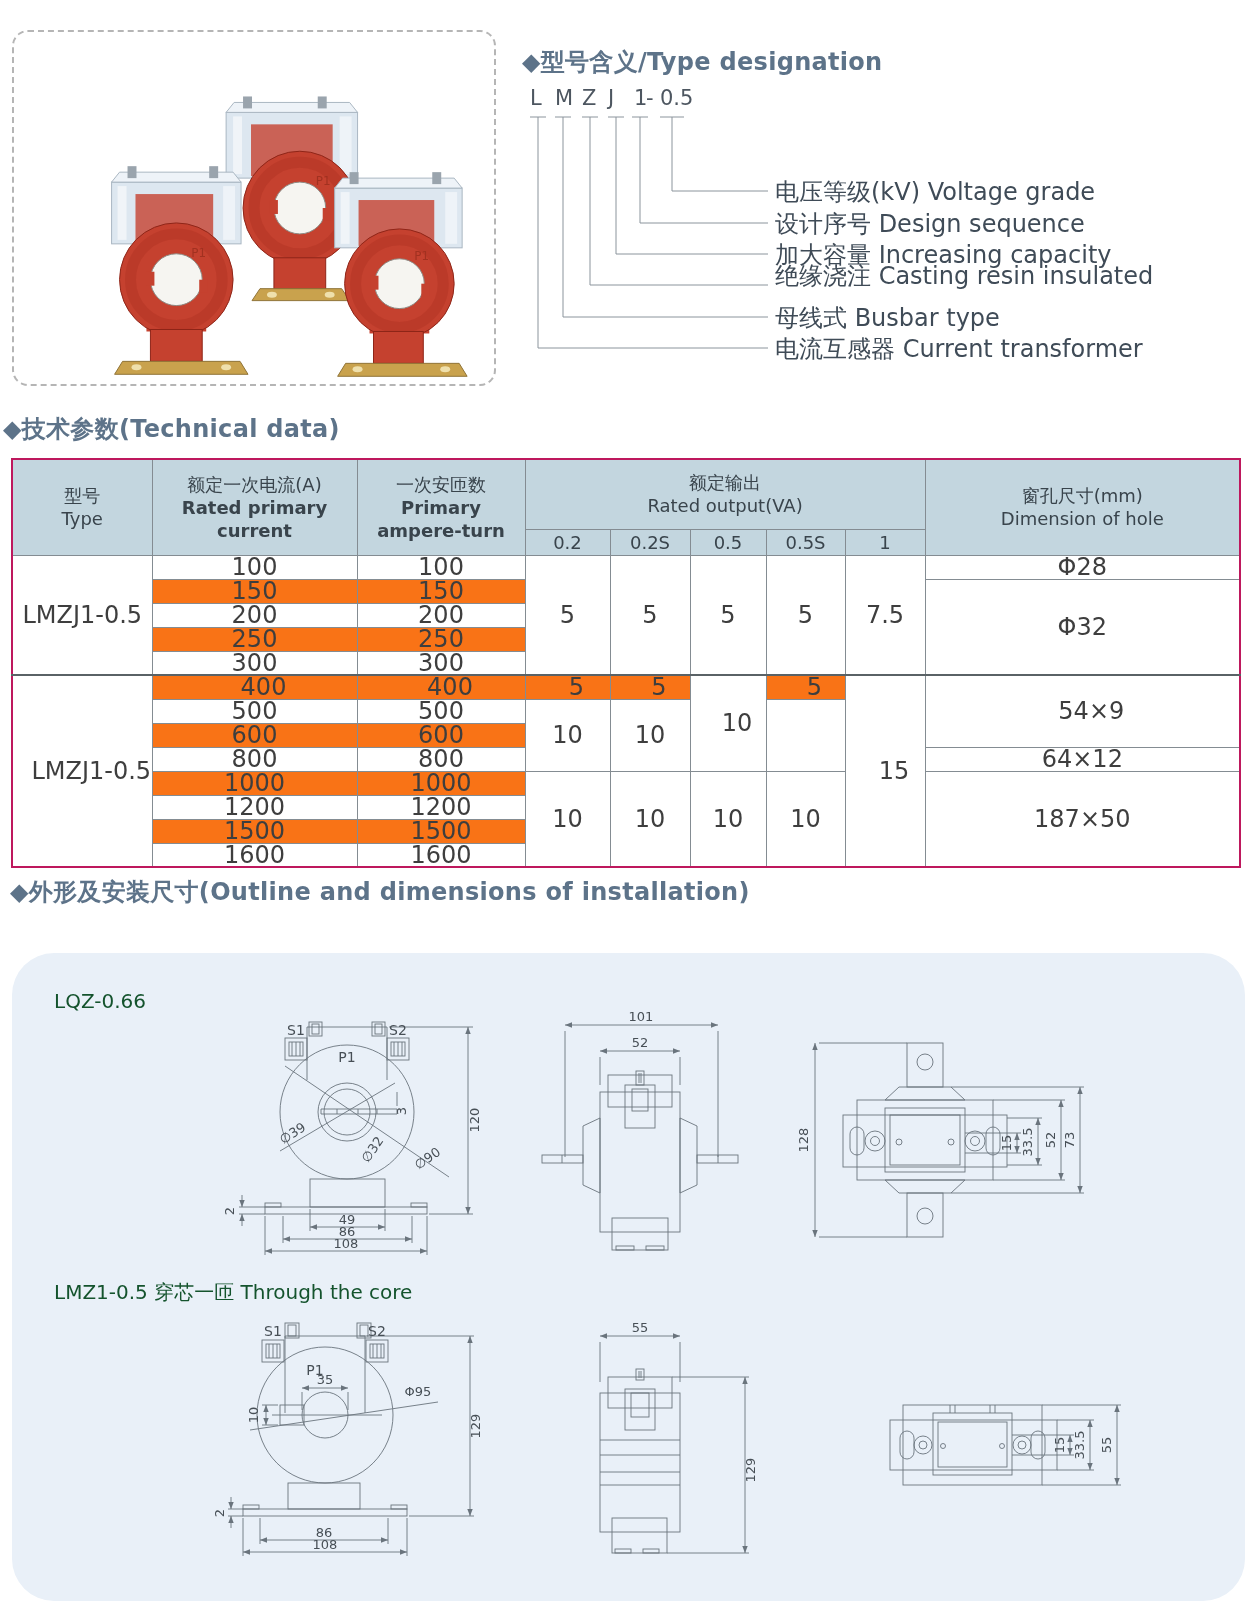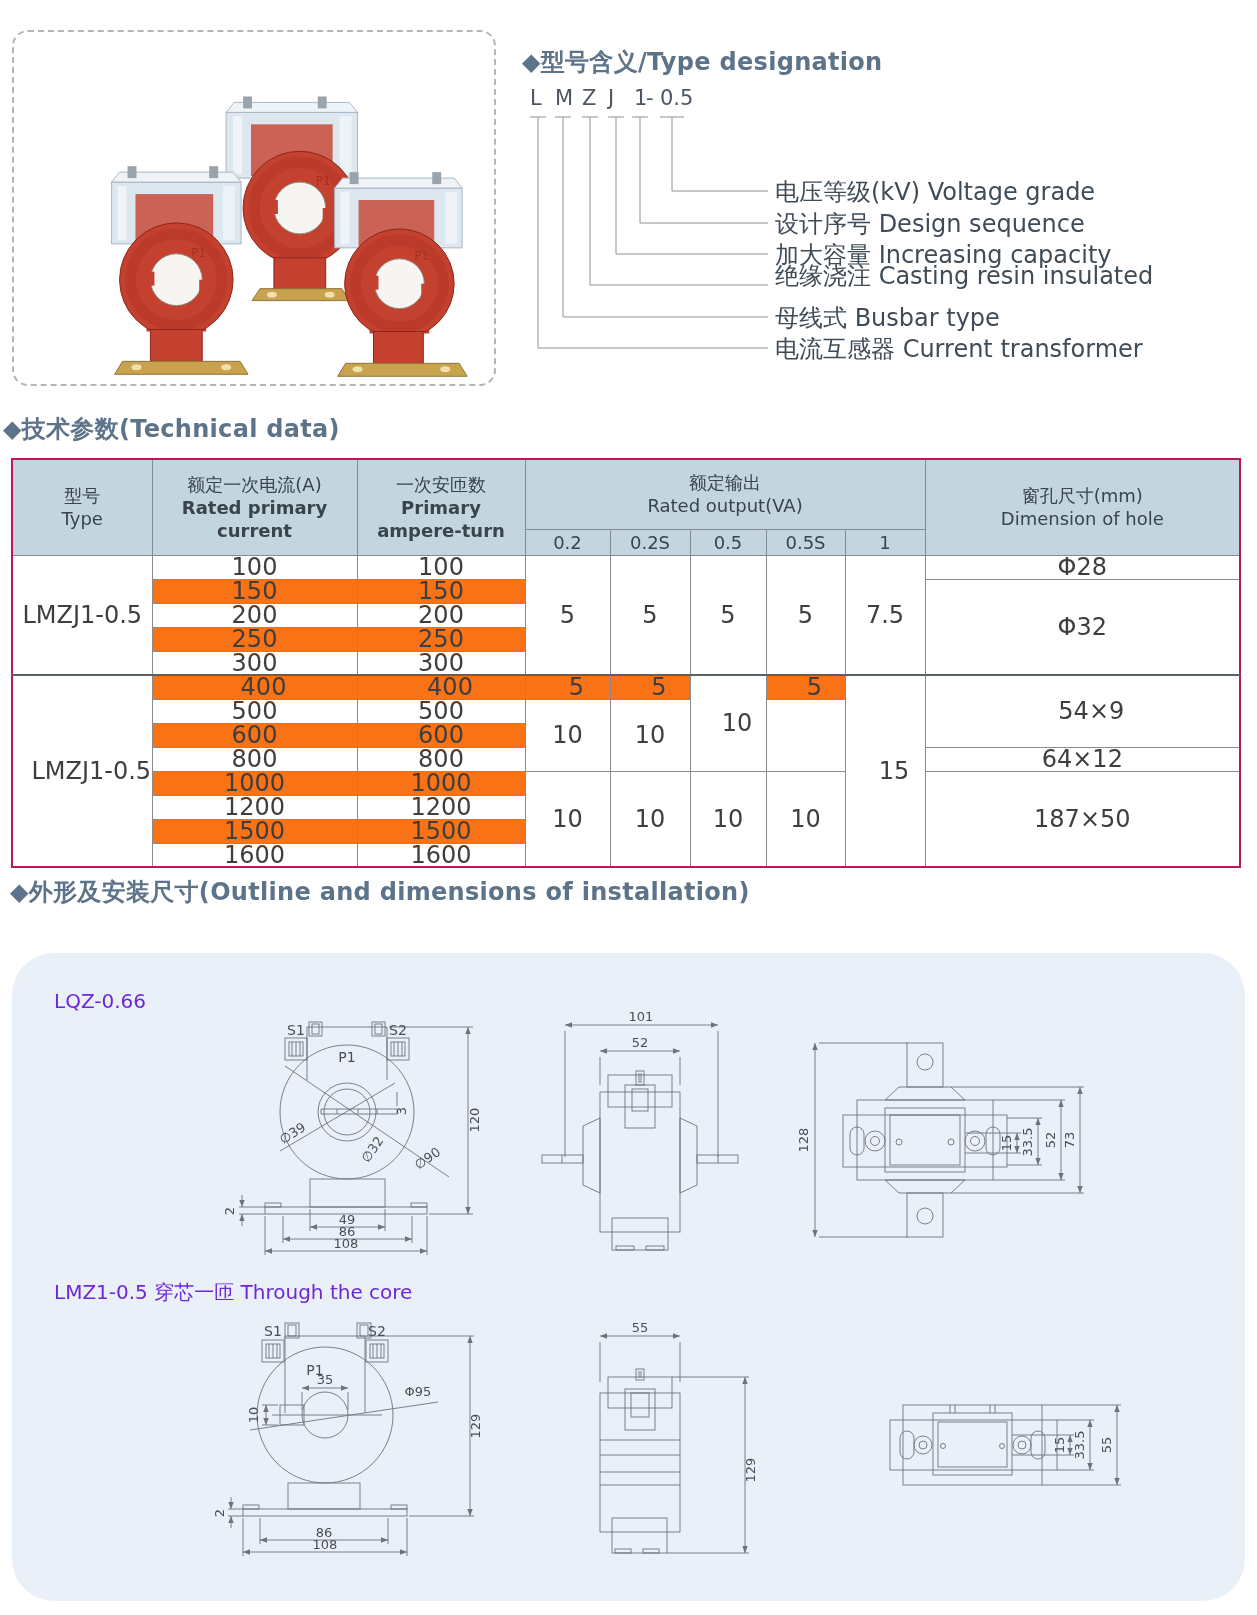--- a/index.html
+++ b/index.html
@@ -19,21 +19,21 @@
   .tech thead th{background:#c3d6df;font-weight:normal;color:#39444c;font-size:18px;line-height:23px;}
   .tech thead tr.hr1{height:70px;}
   .tech thead tr.hr2{height:26px;}
   .tech tbody tr{height:24px;}
   .tech td{font-size:24px;color:#3e3e3e;line-height:22px;}
   .hz,.he{display:block;}
   .narrow{max-width:150px;margin:0 auto;font-weight:bold;}
   td.shade{background:#f97316;}
   tr.block-start td{border-top:2px solid #5a6266;padding-left:18px;}
   .panel{left:12px;top:953px;width:1233px;height:648px;background:#e9f0f8;border-radius:42px;}
-  .panel-label{color:#6d28d9;font-size:20px;white-space:nowrap;}
+  .panel-label{color:#14532d;font-size:20px;white-space:nowrap;}
   svg.draw{position:absolute;overflow:visible;}
   .draw line,.draw path,.draw rect,.draw circle,.draw ellipse,.draw polygon,.draw polyline{fill:none;stroke:#6a747d;stroke-width:0.9;}
   .draw text{fill:#474f56;font-size:13px;stroke:none;font-family:inherit;}
   .draw text.lbl{font-size:14px;}
   .draw marker path{fill:#6a747d;stroke:none;}
 </style>
 </head>
 <body>
 
 <div class="abs photo-box">

